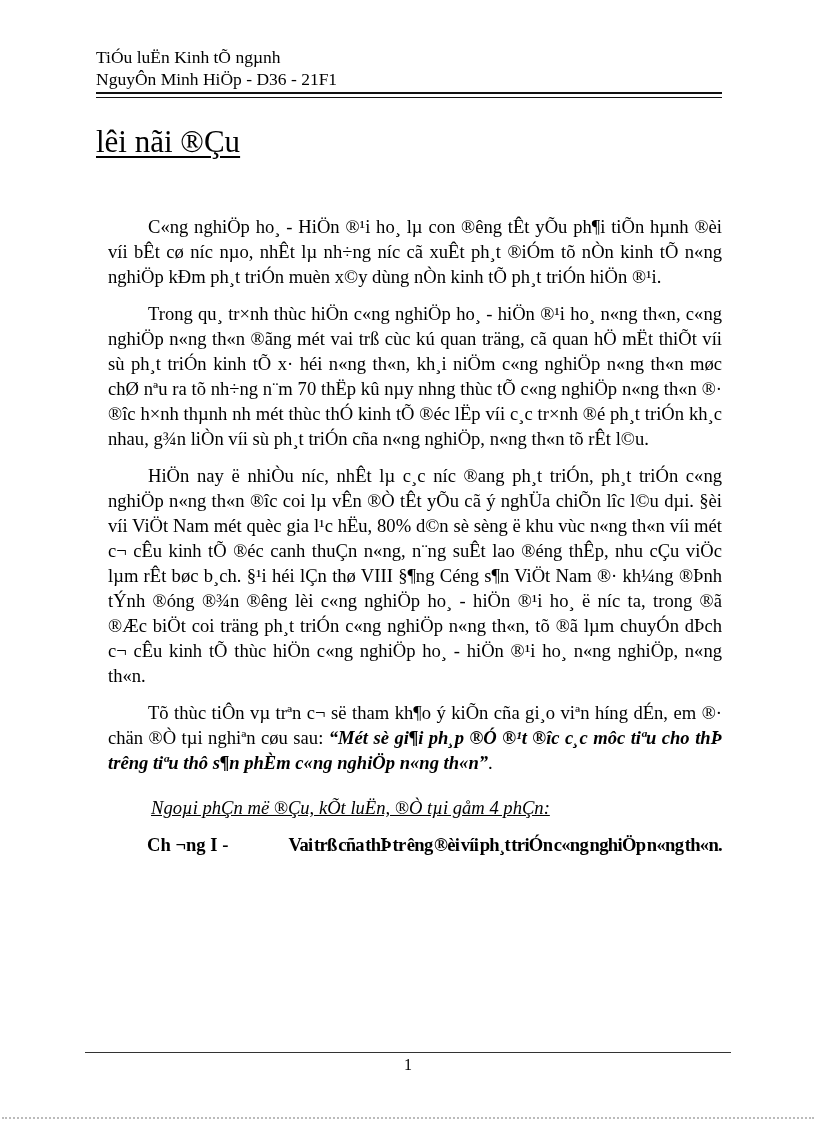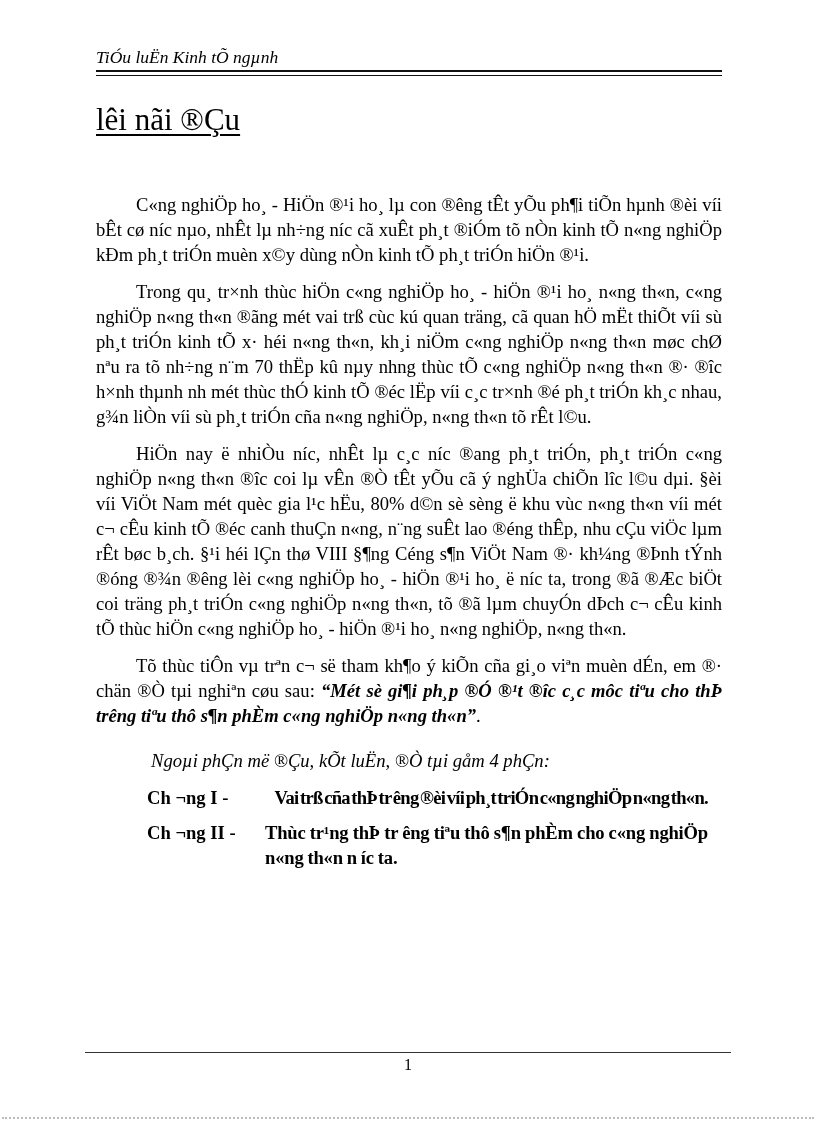--- a/index.html
+++ b/index.html
@@ -12,21 +12,20 @@
     overflow:hidden;
   }
   .content{
     position:absolute;
     left:96px;top:46px;
     width:626px;
   }
   .page-header{
     display:flex;
     justify-content:space-between;
-    font-style:italic;
     font-size:17.5px;
     line-height:22px;
     flex-direction:column;
   }
   .header-rule{
     margin-top:2px;
     height:3px;
     border-top:2px solid #111;
     border-bottom:1px solid #111;
   }
@@ -37,40 +36,41 @@
     font-weight:normal;
     line-height:40px;
     text-decoration:underline;
     text-underline-offset:4px;
     text-decoration-thickness:2px;
   }
   .body-text{
     margin-top:52px;
   }
   p.para{
-    margin:0 0 12px 0;
+    margin:0 0 12px 12px;
     font-size:18.6px;
     line-height:25px;
     text-align:justify;
     text-indent:40px;
   }
   .quote-seg{
     font-weight:bold;
     font-style:italic;
   }
   p.outline-intro{
     margin:20px 0 12px 0;
     font-size:18.6px;
     line-height:25px;
     font-style:italic;
     text-indent:55px;
+    text-decoration:underline;
   }
   .chapter-row{
     display:flex;
-    margin:0 14px 10px 51px;
+    margin:0 0 10px 51px;
     font-size:18.6px;
     line-height:25px;
     font-weight:bold;
   }
   .chapter-label{
     width:118px;
     flex-shrink:0;
   }
   .chapter-text{
     width:457px;
@@ -102,40 +102,37 @@
     border-bottom:2px dotted #bbb;
   }
 </style>
 </head>
 <body>
 
 <div class="content">
 
   <div class="page-header">
     <span>TiÓu luËn Kinh tÕ ngµnh</span>
+    <span>NguyÔn Minh HiÖp - D36 - 21F1</span>
   </div>
   <div class="header-rule"></div>
 
   <h1 class="doc-title">lêi nãi ®Çu</h1>
 
   <div class="body-text">
     <p class="para">C«ng nghiÖp ho¸ - HiÖn ®¹i ho¸ lµ con ®êng tÊt yÕu ph¶i tiÕn hµnh ®èi víi bÊt cø níc nµo, nhÊt lµ nh÷ng níc cã xuÊt ph¸t ®iÓm tõ nÒn kinh tÕ n«ng nghiÖp kÐm ph¸t triÓn muèn x©y dùng nÒn kinh tÕ ph¸t triÓn hiÖn ®¹i.</p>
     <p class="para">Trong qu¸ tr×nh thùc hiÖn c«ng nghiÖp ho¸ - hiÖn ®¹i ho¸ n«ng th«n, c«ng nghiÖp n«ng th«n ®ãng mét vai trß cùc kú quan träng, cã quan hÖ mËt thiÕt víi sù ph¸t triÓn kinh tÕ x· héi n«ng th«n, kh¸i niÖm c«ng nghiÖp n«ng th«n møc chØ nªu ra tõ nh÷ng n¨m 70 thËp kû nµy nhng thùc tÕ c«ng nghiÖp n«ng th«n ®· ®îc h×nh thµnh nh mét thùc thÓ kinh tÕ ®éc lËp víi c¸c tr×nh ®é ph¸t triÓn kh¸c nhau, g¾n liÒn víi sù ph¸t triÓn cña n«ng nghiÖp, n«ng th«n tõ rÊt l©u.</p>
     <p class="para">HiÖn nay ë nhiÒu níc, nhÊt lµ c¸c níc ®ang ph¸t triÓn, ph¸t triÓn c«ng nghiÖp n«ng th«n ®îc coi lµ vÊn ®Ò tÊt yÕu cã ý nghÜa chiÕn lîc l©u dµi. §èi víi ViÖt Nam mét quèc gia l¹c hËu, 80% d©n sè sèng ë khu vùc n«ng th«n víi mét c¬ cÊu kinh tÕ ®éc canh thuÇn n«ng, n¨ng suÊt lao ®éng thÊp, nhu cÇu viÖc lµm rÊt bøc b¸ch. §¹i héi lÇn thø VIII §¶ng Céng s¶n ViÖt Nam ®· kh¼ng ®Þnh tÝnh ®óng ®¾n ®êng lèi c«ng nghiÖp ho¸ - hiÖn ®¹i ho¸ ë níc ta, trong ®ã ®Æc biÖt coi träng ph¸t triÓn c«ng nghiÖp n«ng th«n, tõ ®ã lµm chuyÓn dÞch c¬ cÊu kinh tÕ thùc hiÖn c«ng nghiÖp ho¸ - hiÖn ®¹i ho¸ n«ng nghiÖp, n«ng th«n.</p>
-    <p class="para"><span>Tõ thùc tiÔn vµ trªn c¬ së tham kh¶o ý kiÕn cña gi¸o viªn muèn dÉn, em ®· chän ®Ò tµi nghiªn cøu sau: </span><span class="quote-seg">“Mét sè gi¶i ph¸p ®Ó ®¹t ®îc c¸c môc tiªu cho thÞ trêng tiªu thô s¶n phÈm c«ng nghiÖp n«ng th«n”</span><span>.</span></p>
+    <p class="para"><span>Tõ thùc tiÔn vµ trªn c¬ së tham kh¶o ý kiÕn cña gi¸o viªn híng dÉn, em ®· chän ®Ò tµi nghiªn cøu sau: </span><span class="quote-seg">“Mét sè gi¶i ph¸p ®Ó ®¹t ®îc c¸c môc tiªu cho thÞ trêng tiªu thô s¶n phÈm c«ng nghiÖp n«ng th«n”</span><span>.</span></p>
 
     <p class="outline-intro">Ngoµi phÇn më ®Çu, kÕt luËn, ®Ò tµi gåm 4 phÇn:</p>
 
     <div class="chapter-row">
       <div class="chapter-label">Ch ¬ng I -</div>
       <div class="chapter-text tight">Vai trß cña thÞ tr êng ®èi víi ph¸t triÓn c«ng nghiÖp n«ng th«n.</div>
-    </div>
-    <div class="chapter-row">
-      <div class="chapter-label">Ch ¬ng II -</div>
-      <div class="chapter-text semi-tight">Thùc tr¹ng thÞ tr êng tiªu thô s¶n phÈm cho c«ng nghiÖp n«ng th«n n íc ta.</div>
     </div>
   </div>
 
 </div>
 
 <div class="page-footer">
   <span>1</span>
 </div>
 
 <div class="page-edge"></div>

